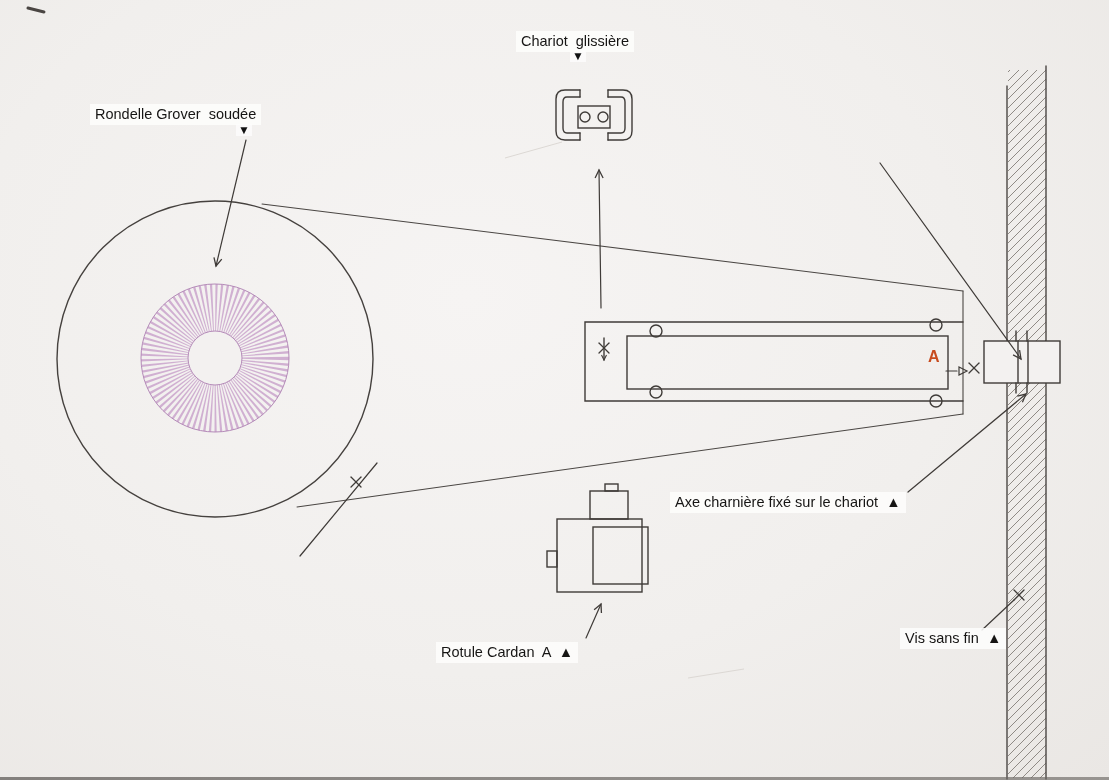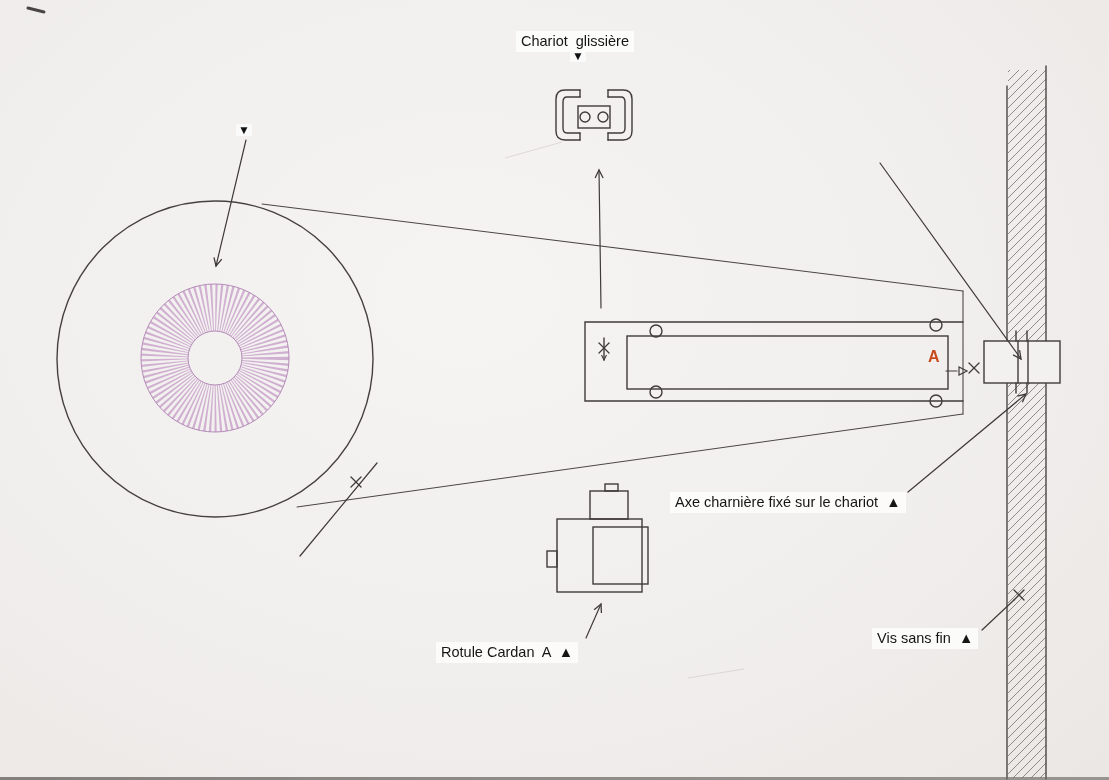--- a/index.html
+++ b/index.html
@@ -147,26 +147,27 @@
     </g>
 
     <g>
       <path d="M28,8 L44,12" stroke="#4a4542" stroke-width="3" stroke-linecap="round"></path>
     </g>
   </svg>
 
   <div class="label" style="left:516px; top:31px;">Chariot  glissière</div>
   <span class="glyph" style="left:570px; top:50px;">▼</span>
 
+  <div class="label" style="left:90px; top:104px;">Rondelle Grover  soudée</div>
   <span class="glyph" style="left:236px; top:124px;">▼</span>
 
 
   <div class="point-a" style="left:928px; top:349px;">A</div>
 
   <div class="label" style="left:670px; top:492px;">Axe charnière fixé sur le chariot  ▲</div>
 
 
   <div class="label" style="left:436px; top:642px;">Rotule Cardan  A  ▲</div>
 
-  <div class="label" style="left:872px; top:628px;">Vis sans fin  ▲</div>
+  <div class="label" style="left:900px; top:628px;">Vis sans fin  ▲</div>
 
   <div class="scan-bottom"></div>
 </div>
 
 </body></html>

